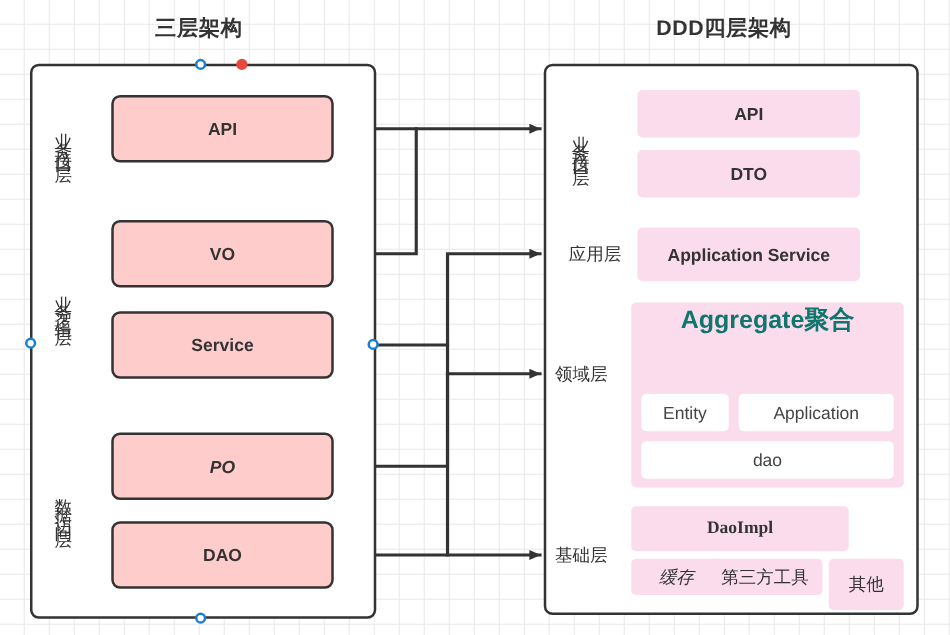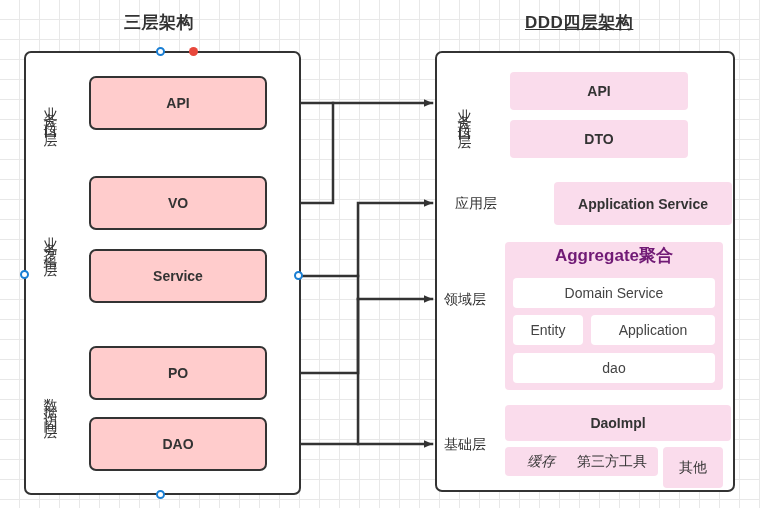--- a/index.html
+++ b/index.html
@@ -24,21 +24,21 @@
   
   .diagram-title{
     position:absolute;
     font-size:17px;
     font-weight:bold;
     color:#333333;
     letter-spacing:0.5px;
     white-space:nowrap;
   }
   #title-left{left:124px;top:11px;}
-  #title-right{left:525px;top:11px;text-decoration:underline;}
+  #title-right{left:525px;top:11px;}
 
   
   .panel{
     position:absolute;
     background:#ffffff;
     border:2.5px solid #333333;
     border-radius:7px;
     box-sizing:border-box;
   }
   #panel-left{left:24px;top:51px;width:277px;height:444px;}
@@ -101,21 +101,21 @@
   .agg-wrap{
     position:absolute;
     background:#fadcec;
     border-radius:4px;
     box-sizing:border-box;
   }
   .agg-title{
     position:absolute;
     left:0;top:0;width:100%;height:26px;
     display:flex;align-items:center;justify-content:center;
-    font-size:17px;font-weight:bold;color:#701a75;
+    font-size:20px;font-weight:bold;color:#0f766e;
   }
 
   
   #wires{position:absolute;left:0;top:0;width:760px;height:508px;}
 
   
   .handle-o{
     position:absolute;width:9px;height:9px;
     border:2px solid #1a7fd4;border-radius:50%;
     background:#ffffff;box-sizing:border-box;
@@ -159,44 +159,43 @@
 
   <div id="panel-left" class="panel"></div>
 
   <div class="vlabel" style="left:40px;top:58px;height:108px;">业务接口层</div>
   <div class="vlabel" style="left:40px;top:188px;height:108px;">业务逻辑层</div>
   <div class="vlabel" style="left:40px;top:350px;height:108px;">数据访问层</div>
 
   <div class="lbox" style="top:76px;">API</div>
   <div class="lbox" style="top:176px;text-align:center;">VO</div>
   <div class="lbox" style="top:249px;">Service</div>
-  <div class="lbox" style="top:346px;">PO</div>
+  <div class="lbox" style="top:346px;font-style:italic;">PO</div>
   <div class="lbox" style="top:417px;">DAO</div>
 
   <div id="panel-right" class="panel"></div>
 
   <div class="vlabel" style="left:454px;top:60px;height:108px;">业务接口层</div>
   <div class="hlabel" style="left:444px;top:195px;margin-left:11px;">应用层</div>
   <div class="hlabel" style="left:444px;top:291px;">领域层</div>
   <div class="hlabel" style="left:444px;top:436px;text-align:right;">基础层</div>
 
   <div class="rbox bold" style="left:510px;top:72px;width:178px;height:38px;">API</div>
   <div class="rbox bold" style="left:510px;top:120px;width:178px;height:38px;">DTO</div>
 
-  <div class="rbox bold" style="left:510px;top:182px;width:178px;height:43px;margin-left:44px;">Application Service</div>
+  <div class="rbox bold" style="left:510px;top:182px;width:178px;height:43px;">Application Service</div>
 
   <div class="agg-wrap" style="left:505px;top:242px;width:218px;height:148px;">
     <div class="agg-title">Aggregate聚合</div>
   </div>
-  <div class="wbox" style="left:513px;top:278px;width:202px;height:30px;">Domain Service</div>
   <div class="wbox" style="left:513px;top:315px;width:70px;height:30px;">Entity</div>
   <div class="wbox" style="left:591px;top:315px;width:124px;height:30px;">Application</div>
   <div class="wbox" style="left:513px;top:353px;width:202px;height:30px;">dao</div>
 
-  <div class="rbox bold" style="left:505px;top:405px;width:226px;height:36px;">DaoImpl</div>
+  <div class="rbox bold" style="left:505px;top:405px;width:174px;height:36px;font-family:Liberation Serif, serif;">DaoImpl</div>
   <div class="rbox" style="left:505px;top:447px;width:72px;height:29px;font-style:italic;">缓存</div>
   <div class="rbox" style="left:566px;top:447px;width:92px;height:29px;text-align:center;">第三方工具</div>
   <div class="rbox" style="left:663px;top:447px;width:60px;height:41px;">其他</div>
 
   <div class="handle-o" style="left:156px;top:47px;"></div>
   <div class="handle-r" style="left:189px;top:47px;"></div>
   <div class="handle-o" style="left:20px;top:270px;"></div>
   <div class="handle-o" style="left:156px;top:490px;"></div>
   <div class="handle-o" style="left:294px;top:271px;"></div>
 

